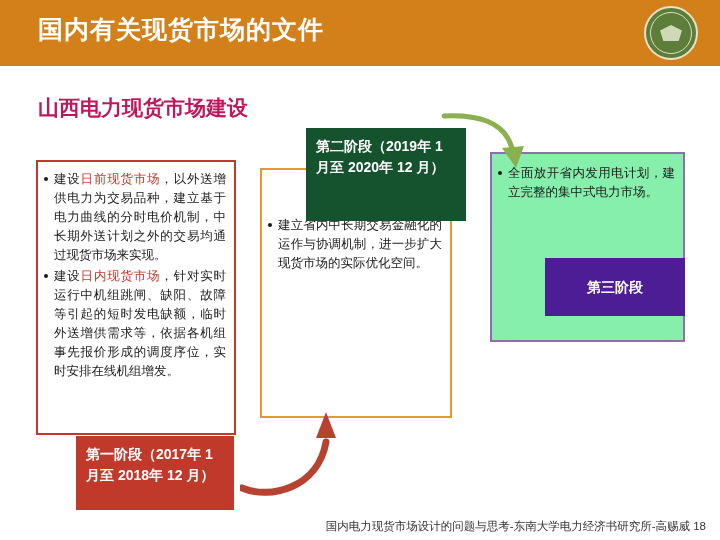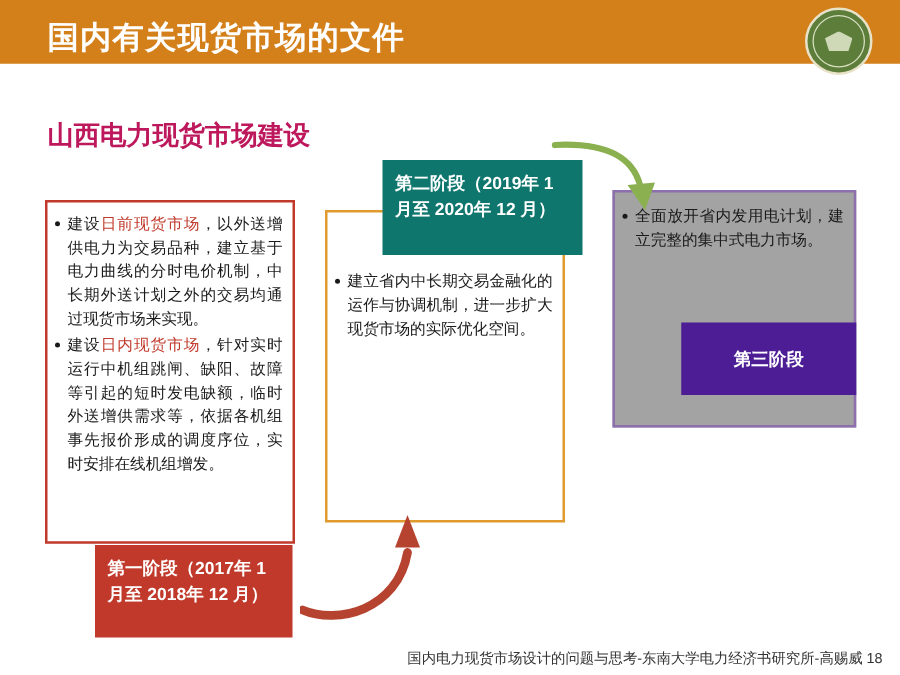--- a/index.html
+++ b/index.html
@@ -5,21 +5,21 @@
   html,body{margin:0;padding:0;}
   body{
     width:720px;height:540px;
     background:#ffffff;
     font-family:"Liberation Sans","DejaVu Sans",sans-serif;
     position:relative;
     overflow:hidden;
   }
   
   #header{
-    position:absolute;left:0;top:0;width:720px;height:51px;
+    position:absolute;left:0;top:0;width:720px;height:66px;
     background:#d4801a;
   }
   #header-title{
     position:absolute;left:38px;top:13px;
     font-size:25px;font-weight:bold;color:#ffffff;
     letter-spacing:1px;
     white-space:nowrap;
   }
   #logo{
     position:absolute;right:22px;top:6px;width:54px;height:54px;
@@ -63,21 +63,21 @@
     background:#ffffff;
   }
   #box-mid .content{
     padding:46px 8px 0 6px;
     font-size:12.5px;line-height:19px;color:#1a1a1a;
   }
   
   #box-right{
     left:490px;top:152px;width:195px;height:190px;
     border:2px solid #8e6fae;
-    background:#a3a3a3;
+    background:#86efac;
   }
   #box-right .content{
     padding:10px 8px 0 6px;
     font-size:12.5px;line-height:19px;color:#1a1a1a;
   }
   ul.bullets{margin:0;padding:0;list-style:none;}
   ul.bullets li{
     position:relative;padding-left:10px;margin-bottom:2px;
     text-align:justify;
   }
@@ -90,22 +90,22 @@
   .stage{
     position:absolute;box-sizing:border-box;
     color:#ffffff;font-size:14px;font-weight:bold;line-height:21px;
     padding:8px 10px;
   }
   #stage1{
     left:76px;top:436px;width:158px;height:74px;
     background:#c0392b;
   }
   #stage2{
-    left:306px;top:128px;width:160px;height:76px;
-    background:#0f766e;
+    left:306px;top:128px;width:160px;height:93px;
+    background:#14532d;
   }
   #stage3{
     left:545px;top:258px;width:140px;height:58px;
     background:#4c1d95;
     display:flex;align-items:center;justify-content:center;
     text-align:center;
   }
   
   #arrow-curve{
     position:absolute;left:240px;top:404px;width:110px;height:92px;

